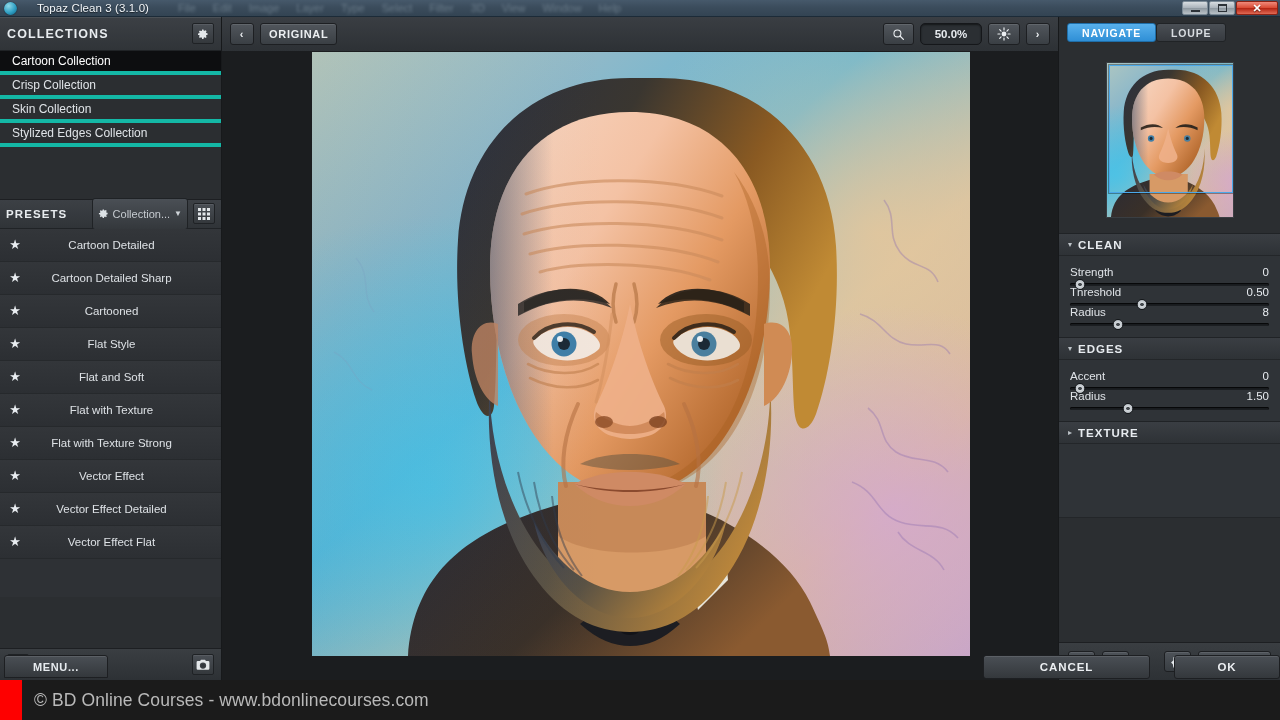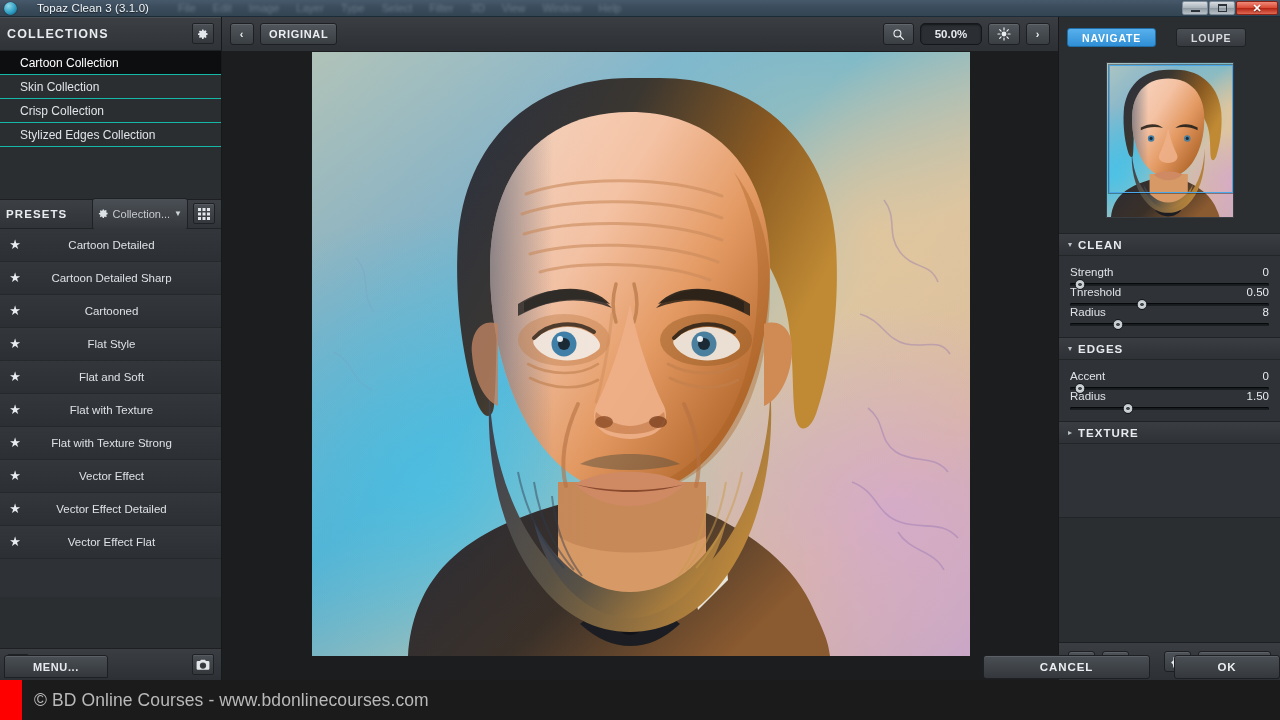--- a/index.html
+++ b/index.html
@@ -75,23 +75,23 @@
     flex: 1;
   }
   .sq-btn {
     width: 22px; height: 21px; border: 1px solid #1f2225; border-radius: 2px;
     background: linear-gradient(180deg,#4a4f55 0%,#34383c 100%);
     display: flex; align-items: center; justify-content: center;
     box-shadow: inset 0 1px 0 rgba(255,255,255,.08);
   }
   .collections-list { padding: 0; }
   .coll-item {
-    height: 24px; display: flex; align-items: center; padding-left: 20px;
+    height: 24px; display: flex; align-items: center; padding-left: 12px;
     color: #dfe3e7; font-size: 12px;
-    border-bottom: 1px solid #14b8a6;
+    border-bottom: 4px solid #14b8a6;
   }
   .coll-item.sel { background: #0d0e10; color: #fff; }
 
   .leftspacer { flex: 1; background: #2b2e31; }
 
   .presets-head {
     height: 30px; background: linear-gradient(180deg,#3c4045 0%,#303438 100%);
     border-top: 1px solid #1d1f22; border-bottom: 1px solid #202326;
     display: flex; align-items: center; padding: 0 6px; gap: 5px;
   }
@@ -158,21 +158,21 @@
     overflow: hidden; background: #222;
   }
 
   
   .rightcol {
     position: absolute; right: 0; top: 0; width: 222px; height: 663px;
     background: #2b2e31; border-left: 1px solid #17191b;
     display: flex; flex-direction: column;
   }
   .nav-tabs {
-    height: 30px; display: flex; align-items: flex-end; gap: 20px; padding: 6px 8px 0 8px;
+    height: 30px; display: flex; align-items: flex-start; gap: 0; padding: 6px 8px 0 8px;
     background: #2b2e31;
   }
   .ntab {
     height: 19px; padding: 0 14px; border-radius: 3px;
     font-size: 10.5px; font-weight: bold; letter-spacing: .8px;
     display: flex; align-items: center; justify-content: center;
     background: linear-gradient(180deg,#4a4f55 0%,#363a3f 100%);
     color: #d9dde1; border: 1px solid #202326;
   }
   .ntab.active { background: linear-gradient(180deg,#58b0ec 0%,#2f8fd6 100%); color: #fff; border-color: #1f6ea8; }
@@ -315,24 +315,24 @@
             <path fill="#e3e7ea" d="M21 13.4v-2.8l-2.4-.4a6.9 6.9 0 00-.8-1.9l1.4-2-2-2-2 1.4a6.9 6.9 0 00-1.9-.8L13 3h-2.8l-.4 2.4a6.9 6.9 0 00-1.9.8L5.9 4.8l-2 2 1.4 2a6.9 6.9 0 00-.8 1.9L2 11v2.8l2.5.4c.2.7.4 1.3.8 1.9l-1.4 2 2 2 2-1.4c.6.4 1.2.6 1.9.8l.4 2.5H13l.4-2.5c.7-.2 1.3-.4 1.9-.8l2 1.4 2-2-1.4-2c.4-.6.6-1.2.8-1.9l2.3-.4z"></path>
           </svg>
         </div>
       </div>
 
       <div class="collections-list">
         <div class="coll-item sel">
             <span>Cartoon Collection</span>
           </div>
         <div class="coll-item">
+            <span>Crisp Collection</span>
+          </div>
+        <div class="coll-item">
             <span>Skin Collection</span>
-          </div>
-        <div class="coll-item">
-            <span>Crisp Collection</span>
           </div>
         <div class="coll-item">
             <span>Stylized Edges Collection</span>
           </div>
       </div>
 
       <div class="leftspacer"></div>
 
       <div class="presets-head">
         <div class="ttl">PRESETS</div>

